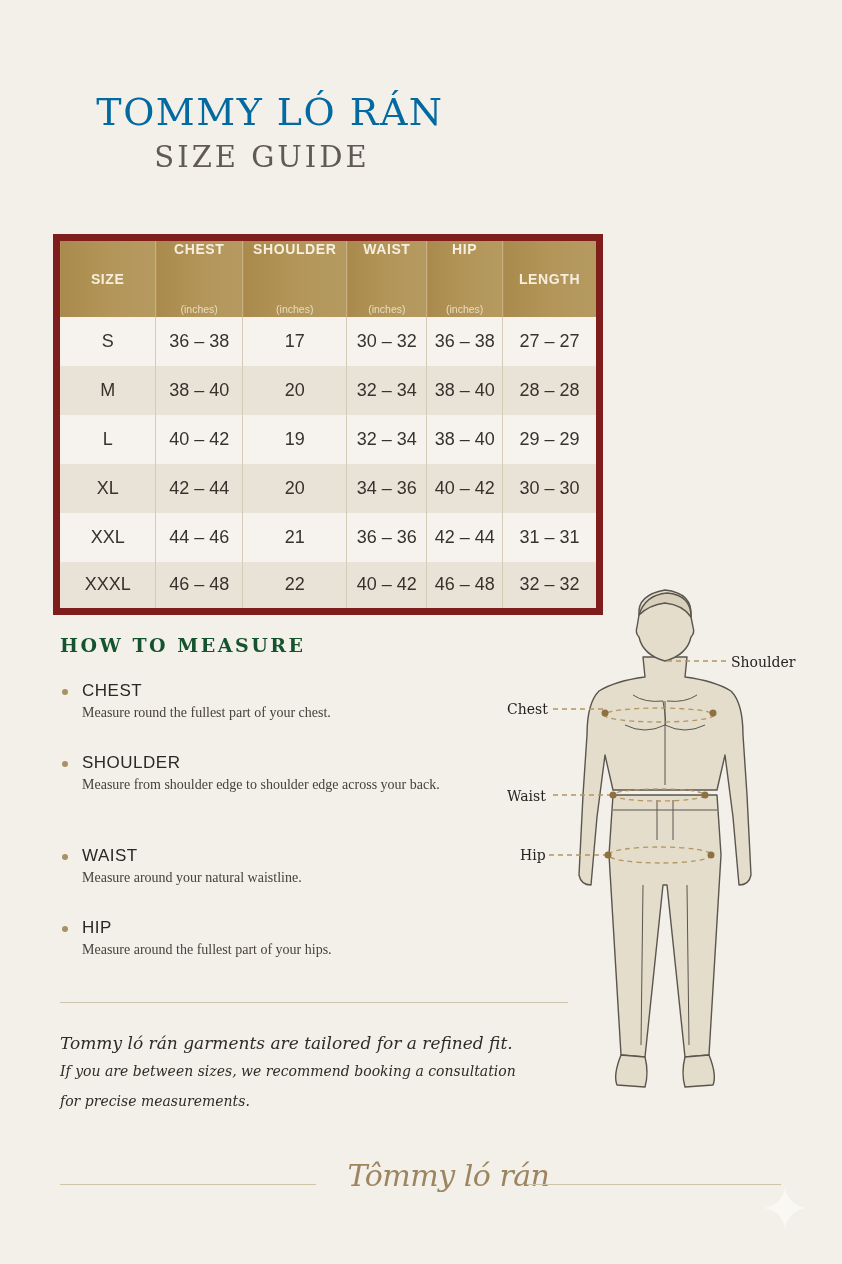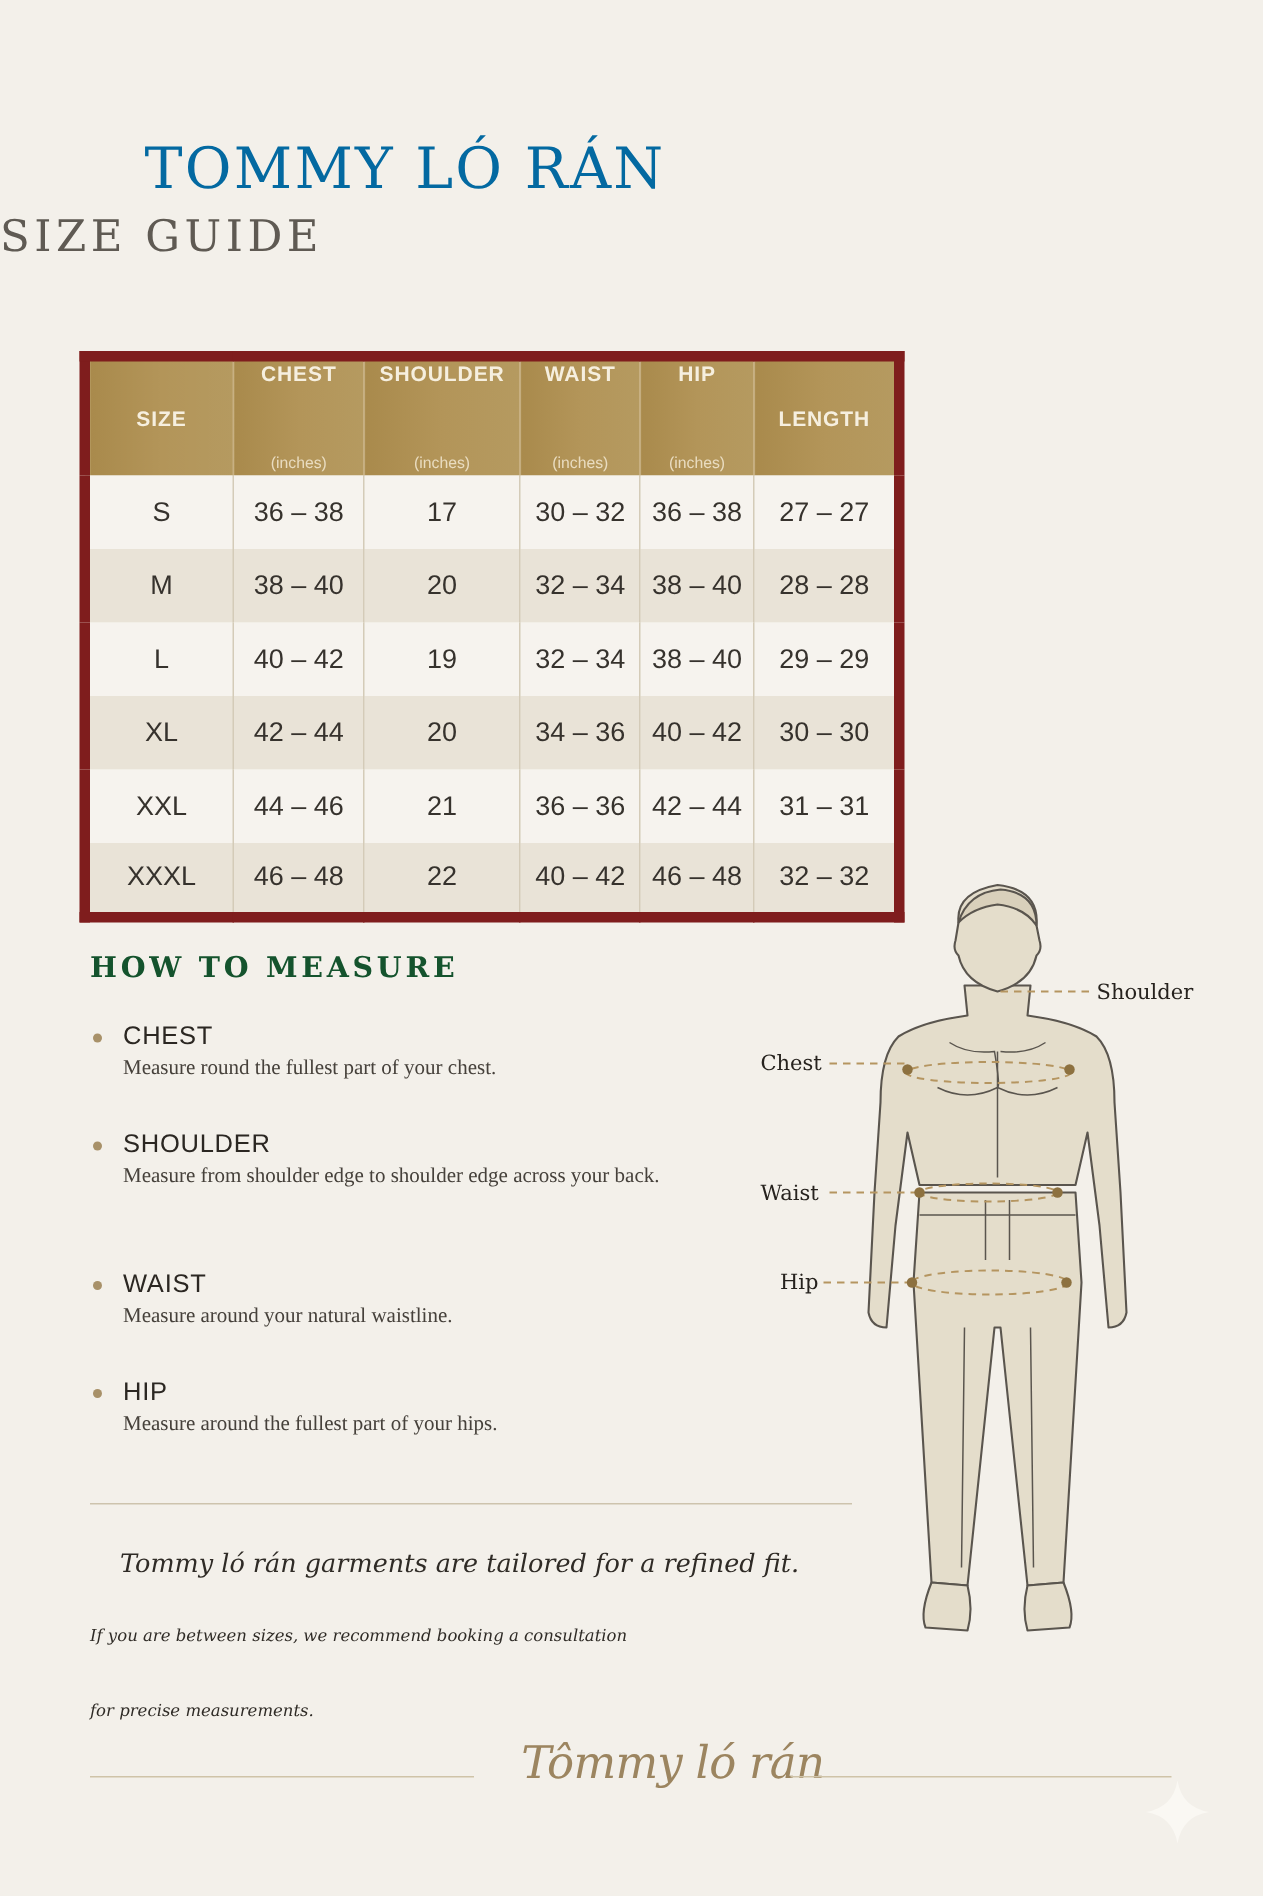--- a/index.html
+++ b/index.html
@@ -13,20 +13,21 @@
   }
   .title {
     position: absolute; left: 0; width: 540px; top: 90px;
     text-align: center;
     font-family: "DejaVu Serif", serif;
     font-size: 38px; letter-spacing: 1.5px; color: #0369a1;
     font-weight: normal;
   }
   .subtitle {
     position: absolute; left: 0; width: 524px; top: 140px;
+    text-align: center;
     font-family: "DejaVu Serif", serif;
     font-size: 29px; letter-spacing: 3px; color: #5f5a53;
   }
   .size-table {
     position: absolute; left: 53px; top: 234px; width: 550px;
     border-collapse: collapse;
     border: 7px solid #7f1d1d;
   }
   .size-table th {
     background: linear-gradient(90deg, #a98a4c 0%, #b39559 50%, #b59a60 100%);
@@ -71,22 +72,22 @@
     font-size: 14px; color: #46413b; line-height: 22px; margin-top: 0;
   }
   .divider {
     position: absolute; left: 60px; top: 1002px; width: 508px; height: 1px;
     background: #cdc3ad;
   }
   .note {
     position: absolute; left: 60px; top: 1030px; width: 520px;
     font-family: "DejaVu Serif", serif; font-style: italic; color: #2f2b26;
   }
-  .note .l1 { font-size: 17px; line-height: 26px; margin-left: 20px; }
-  .note .l2 { font-size: 11px; line-height: 30px; margin-top: 20px; }
+  .note .l1 { font-size: 17px; line-height: 26px; }
+  .note .l2 { font-size: 14px; line-height: 30px; }
   .footer-line { position: absolute; top: 1184px; height: 1px; background: #cfc3a8; }
   .footer-line.left { left: 60px; width: 256px; }
   .footer-line.right { left: 527px; width: 254px; }
   .signature {
     position: absolute; left: 316px; width: 211px; top: 1158px; text-align: center;
     font-family: "DejaVu Serif", serif; font-style: italic;
     font-size: 30px; color: #9c8560; letter-spacing: -0.5px; margin-left: 27px;
   }
   .sparkle { position: absolute; left: 762px; top: 1185px; width: 46px; height: 46px; }
   .figure { position: absolute; left: 495px; top: 585px; width: 320px; height: 520px; }

